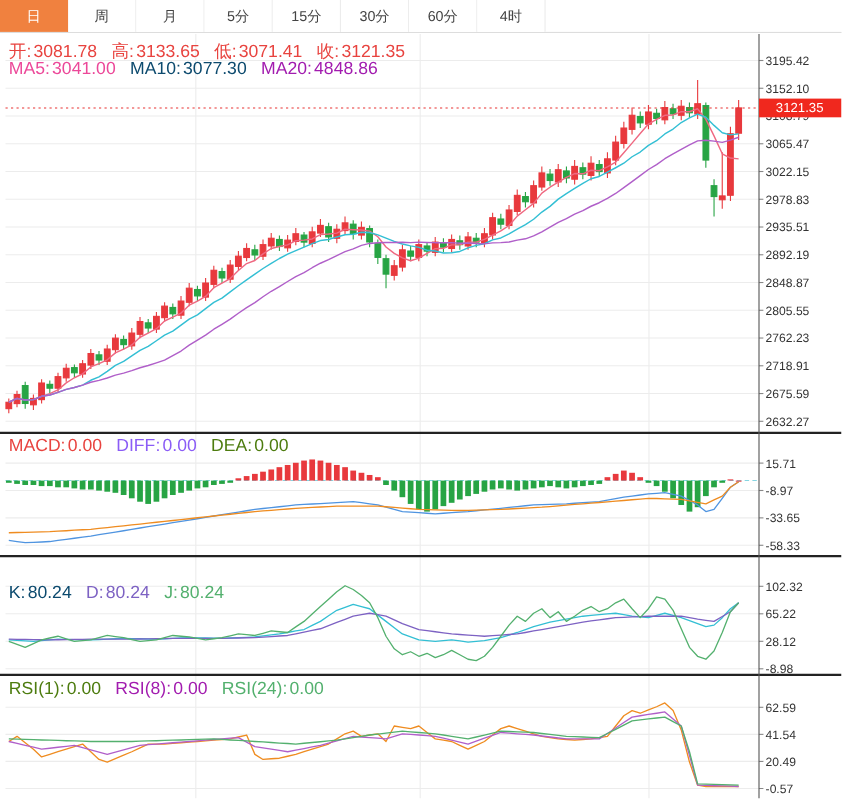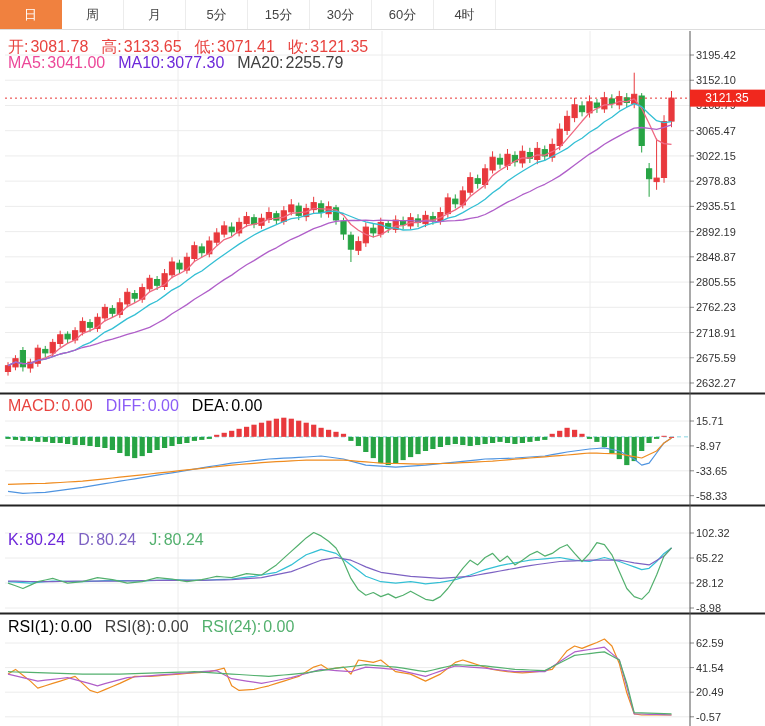--- a/index.html
+++ b/index.html
@@ -8,22 +8,22 @@
   .tabbar{position:absolute;top:0;left:0;width:765px;height:30px;display:flex;
           background:#fff;border-bottom:1px solid #ddd;z-index:3;box-sizing:border-box}
   .tab{width:62px;height:29px;line-height:29px;text-align:center;font-size:13px;color:#444;
        border-right:1px solid #ececec;box-sizing:border-box;cursor:pointer;background:#fff}
   .tab.active{background:#f0813f;color:#fff;border-right:1px solid #f0813f}
   #cv{position:absolute;top:0;left:0;z-index:1}
   .hdr{position:absolute;left:8px;z-index:2;font-size:16px;white-space:nowrap}
   .hdr .lbl{margin-right:2px}
   .hdr .val{margin-right:13px}
   .q{top:37px}.ma{top:54px}.macdh{top:397px}.kdjh{top:531px}.rsih{top:618px}
-  .red{color:#e8433f}.pink{color:#ec4899}.cyan{color:#6d28d9}.purple{color:#404040}
-  .blue{color:#8b5cf6}.orange{color:#000000}.violet{color:#7d62c3}.green{color:#53b06e}
+  .red{color:#e8433f}.pink{color:#ec4899}.cyan{color:#0c4a6e}.purple{color:#a21caf}
+  .blue{color:#8b5cf6}.orange{color:#4d7c0f}.violet{color:#7d62c3}.green{color:#53b06e}
 </style>
 </head>
 <body>
 
 <svg id="cv" width="765" height="726">
     <line x1="178" y1="31" x2="178" y2="726" stroke="#ececec" stroke-width="1"></line>
     <line x1="382" y1="31" x2="382" y2="726" stroke="#ececec" stroke-width="1"></line>
     <line x1="590" y1="31" x2="590" y2="726" stroke="#ececec" stroke-width="1"></line>
     <line x1="5" y1="55" x2="690" y2="55" stroke="#ececec" stroke-width="1"></line>
     <line x1="690" y1="55" x2="694" y2="55" stroke="#888" stroke-width="1"></line>
@@ -403,21 +403,21 @@
   <div class="tab">30分</div>
   <div class="tab">60分</div>
   <div class="tab">4时</div>
 </div>
 
 <div class="hdr q">
   <span class="lbl red">开:</span><span class="val red">3081.78</span><span class="lbl red">高:</span><span class="val red">3133.65</span><span class="lbl red">低:</span><span class="val red">3071.41</span><span class="lbl red">收:</span><span class="val red">3121.35</span>
 </div>
 
 <div class="hdr ma">
-  <span class="lbl pink">MA5:</span><span class="val pink">3041.00</span><span class="lbl cyan">MA10:</span><span class="val cyan">3077.30</span><span class="lbl purple">MA20:</span><span class="val purple">2255.79</span>
+  <span class="lbl pink">MA5:</span><span class="val pink">3041.00</span><span class="lbl cyan">MA10:</span><span class="val cyan">3077.30</span><span class="lbl purple">MA20:</span><span class="val purple">4848.86</span>
 </div>
 
 <div class="hdr macdh">
   <span class="lbl red">MACD:</span><span class="val red">0.00</span><span class="lbl blue">DIFF:</span><span class="val blue">0.00</span><span class="lbl orange">DEA:</span><span class="val orange">0.00</span>
 </div>
 
 <div class="hdr kdjh">
   <span class="lbl cyan">K:</span><span class="val cyan">80.24</span><span class="lbl violet">D:</span><span class="val violet">80.24</span><span class="lbl green">J:</span><span class="val green">80.24</span>
 </div>
 

